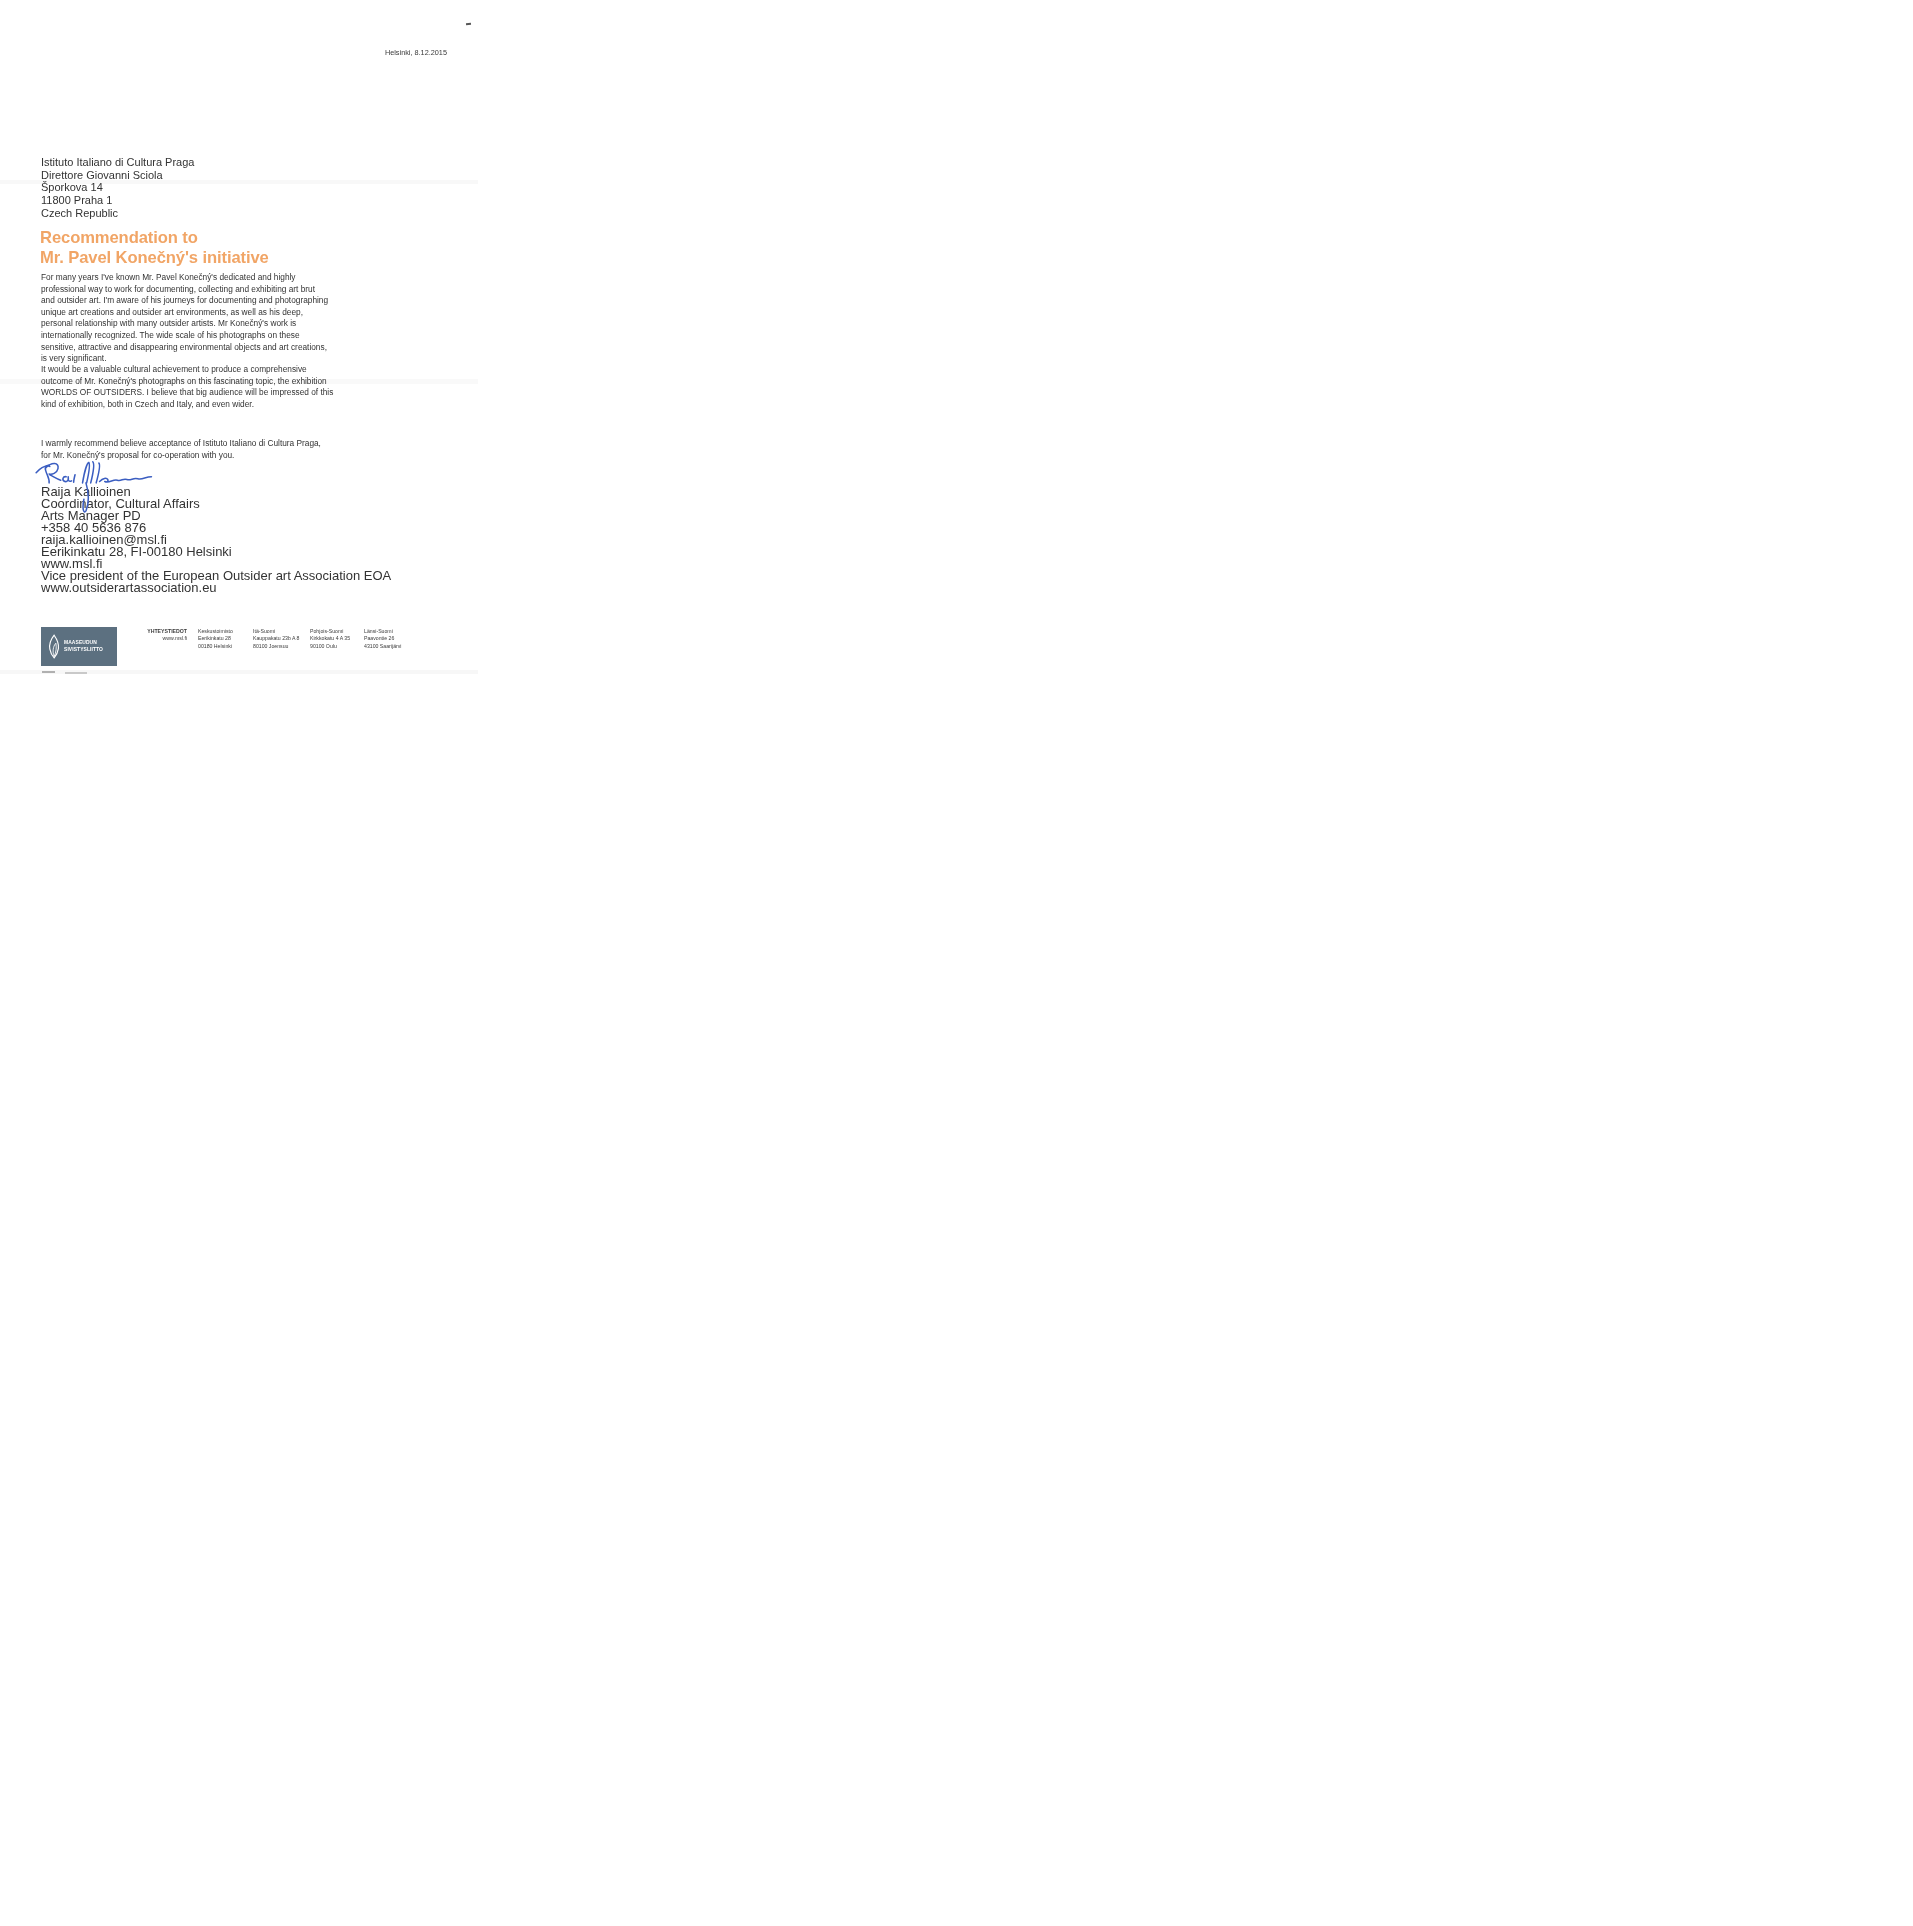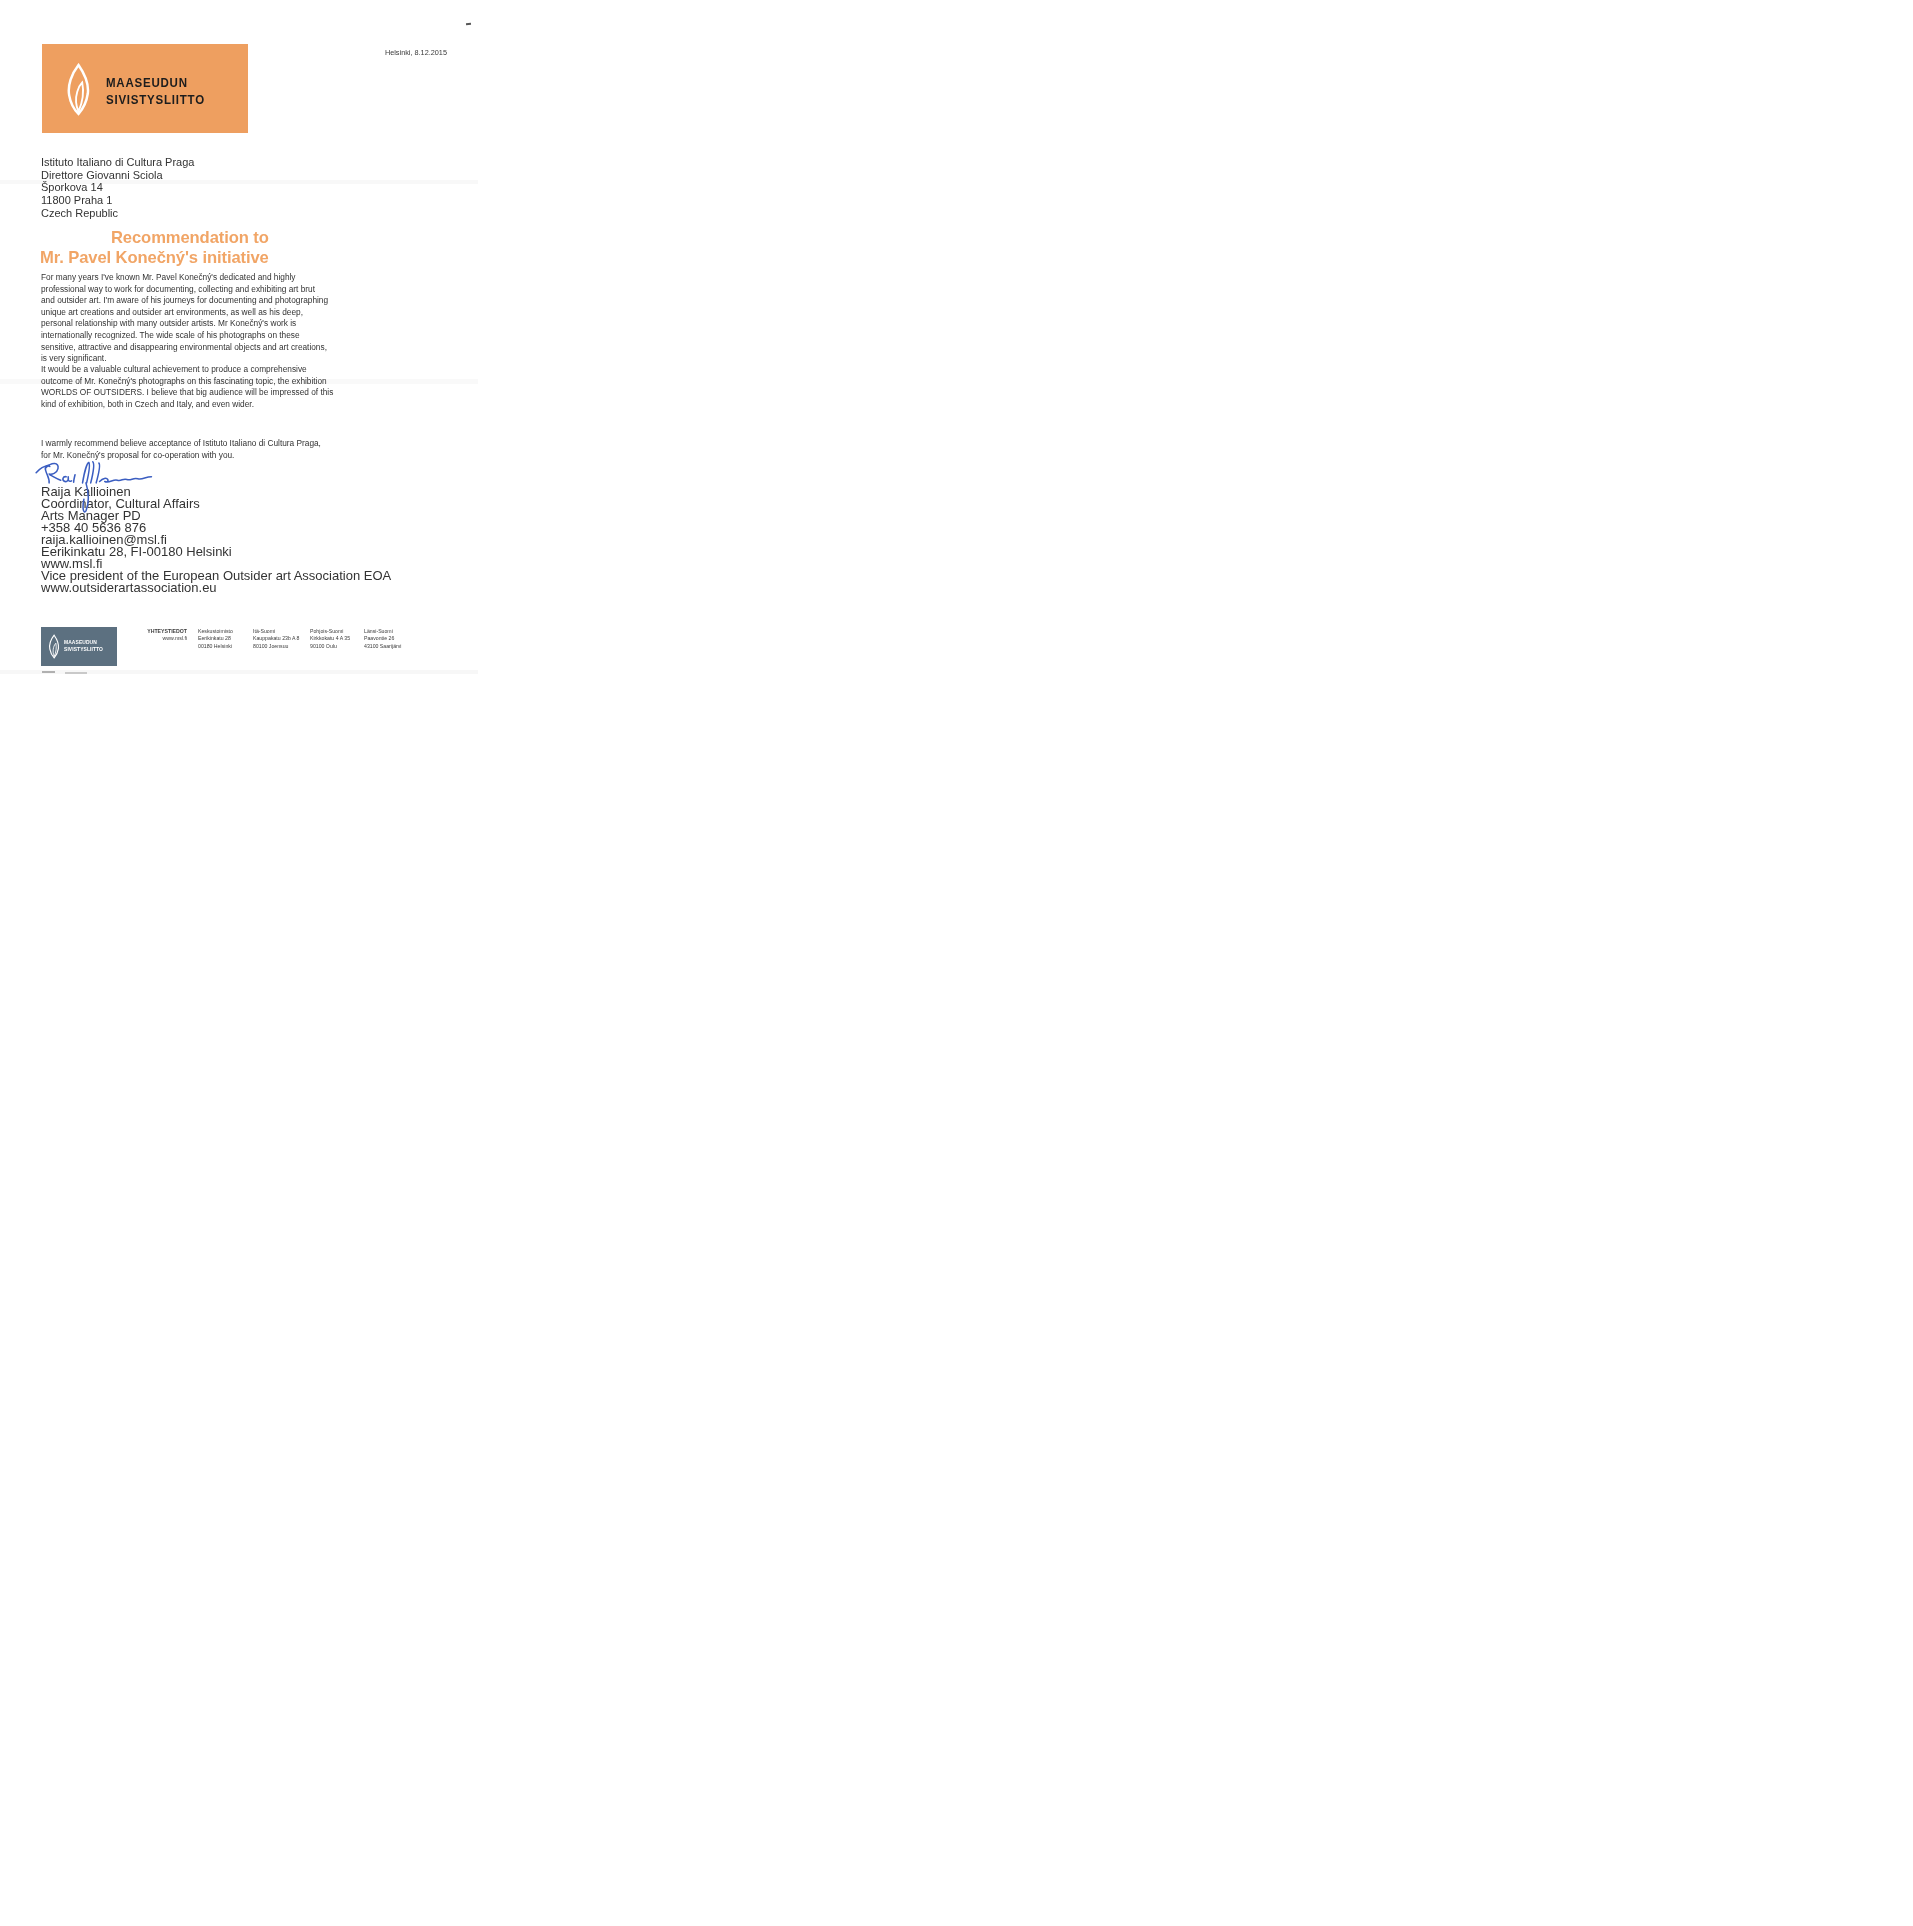--- a/index.html
+++ b/index.html
@@ -31,21 +31,21 @@
   
   .recipient{
     position:absolute;left:41px;top:156px;
     font-size:11px;line-height:12.7px;white-space:pre-line;color:#333;
   }
   
   .heading{
     position:absolute;left:40px;top:228px;margin:0;
     font-size:16.6px;line-height:19.6px;font-weight:700;
     color:var(--heading-orange,#f1a566);
-    white-space:pre-line;letter-spacing:-0.1px;text-align:right;
+    white-space:pre-line;letter-spacing:-0.1px;
   }
   
   .para{
     position:absolute;left:41px;
     font-size:8.3px;line-height:11.6px;white-space:pre-line;color:#333;
   }
   .p1{top:272px}.p2{top:364px}.p3{top:438px}
   
   .sigscript{position:absolute;left:27px;top:459px;width:137px;height:58px;pointer-events:none;z-index:3;}
   .sigscript path{stroke:var(--signature-blue,#3b5ec1);stroke-width:4.5;fill:none;stroke-linecap:round;stroke-linejoin:round;}
@@ -89,28 +89,20 @@
 
   <div class="band b1"></div>
   <div class="band b2"></div>
   <div class="band b3"></div>
   <div class="speck tr"></div>
   <div class="speck bl1"></div>
   <div class="speck bl2"></div>
 
   <div class="date">Helsinki, 8.12.2015</div>
 
-  <div class="brandbox">
-    <svg class="leaf" viewBox="0 0 100 170" aria-hidden="true">
-      <path d="M50 6 C28 34 14 72 20 104 C24 128 36 150 50 164 C62 150 76 126 80 98 C84 64 68 32 50 6 Z" fill="none" stroke="#ffffff" stroke-width="8"></path>
-      <path d="M62 62 C68 92 64 124 50 156 C42 138 40 112 46 92 C50 78 56 68 62 62 Z" fill="none" stroke="#ffffff" stroke-width="6"></path>
-    </svg>
-    <div class="brandtext"><span>MAASEUDUN
-SIVISTYSLIITTO</span></div>
-  </div>
 
   <div class="recipient">Istituto Italiano di Cultura Praga
 Direttore Giovanni Sciola
 Šporkova 14
 11800 Praha 1
 Czech Republic</div>
 
   <h1 class="heading">Recommendation to
 Mr. Pavel Konečný's initiative</h1>
 

